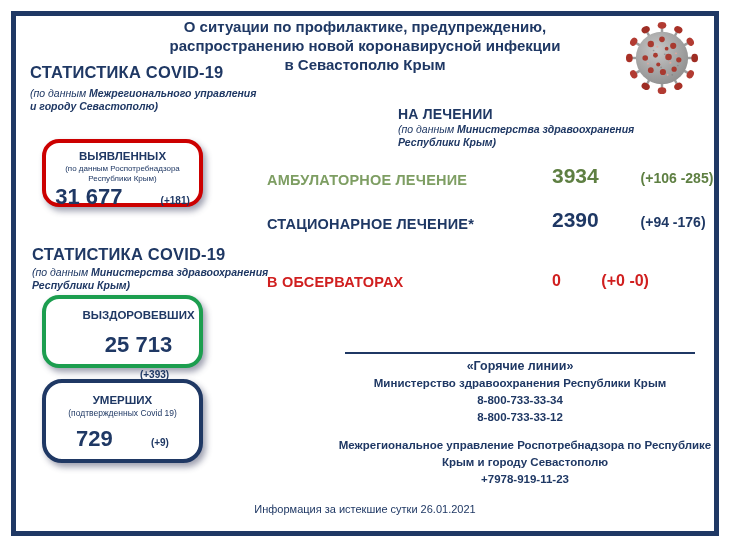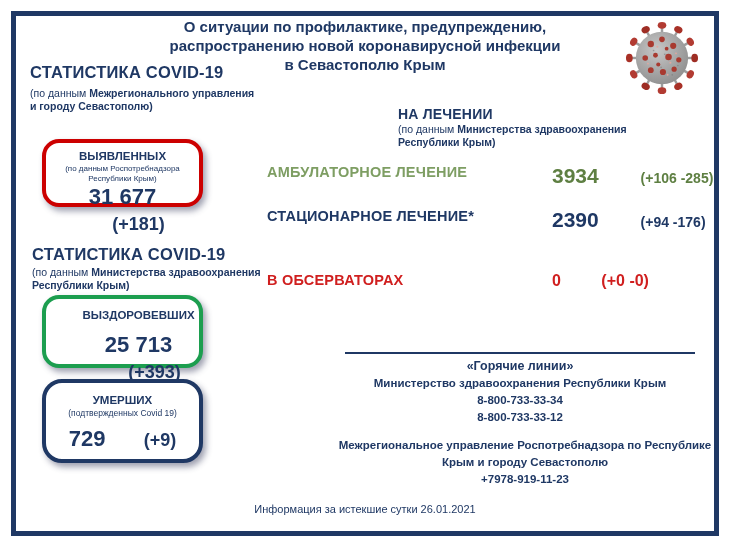--- a/index.html
+++ b/index.html
@@ -6,34 +6,34 @@
   html,body { width:730px; height:547px; background:#fff; font-family:"Liberation Sans", sans-serif; }
   .page { position:relative; width:730px; height:547px; background:#fff; overflow:hidden; }
   .frame { position:absolute; left:11px; top:11px; right:11px; bottom:11px; border:5px solid #1F3864; }
 
   .title { position:absolute; left:0; top:17px; width:100%; text-align:center; color:#1F3864;
            font-size:15px; font-weight:bold; line-height:19px; }
 
   .virus { position:absolute; right:26px; top:16px; width:84px; height:84px; }
 
   .h-stat { position:absolute; color:#1F3864; font-weight:bold; font-size:16.5px; letter-spacing:.2px; }
-  .src { position:absolute; color:#1F3864; font-size:10.5px; line-height:13px; }
+  .src { position:absolute; color:#1F3864; font-size:10.5px; line-height:13px;font-style:italic; }
   .src b { font-weight:bold; }
 
   .stat-box { position:absolute; left:42px; width:161px; background:#fff; text-align:center;
               border-radius:17px; box-shadow:3px 4px 6px rgba(40,45,80,.45); color:#1F3864; }
   .stat-box .lbl { font-weight:bold; font-size:11.5px; margin-top:7px; }
   .stat-box .sub { font-size:8px; line-height:10px; margin-top:2px; }
   .stat-box .num { font-weight:bold; font-size:22px; }
-  .stat-box .num .delta { font-size:18px;margin-left:32px; }
+  .stat-box .num .delta { font-size:10px;margin-left:32px; }
   .box-red   { border:4px solid #CC0000; }
   .box-green { border:4px solid #1C9E4F; }
   .box-navy  { border:4px solid #1F3864; }
 
-  .treat-row { position:absolute; left:267px; width:423px; display:flex; align-items:flex-start; }
+  .treat-row { position:absolute; left:267px; width:423px; display:flex; align-items:flex-end; }
   .treat-row .tl { flex:1; font-size:14.5px; font-weight:bold; letter-spacing:.2px; }
   .treat-row .tv { width:138px; font-weight:bold; font-size:21px; white-space:nowrap; }
   .treat-row .tv .delta { font-size:14px;padding-left:36px; }
   .row-green .tl { color:#7E9E63; }
   .row-green .tv { color:#5E7F42; }
   .row-navy  .tl, .row-navy .tv { color:#1F3864; }
   .row-red   .tl, .row-red .tv  { color:#D01F1F; }
   .row-red .tv { font-size:16px; }
   .row-red .tv .delta { font-size:16px; }
 

